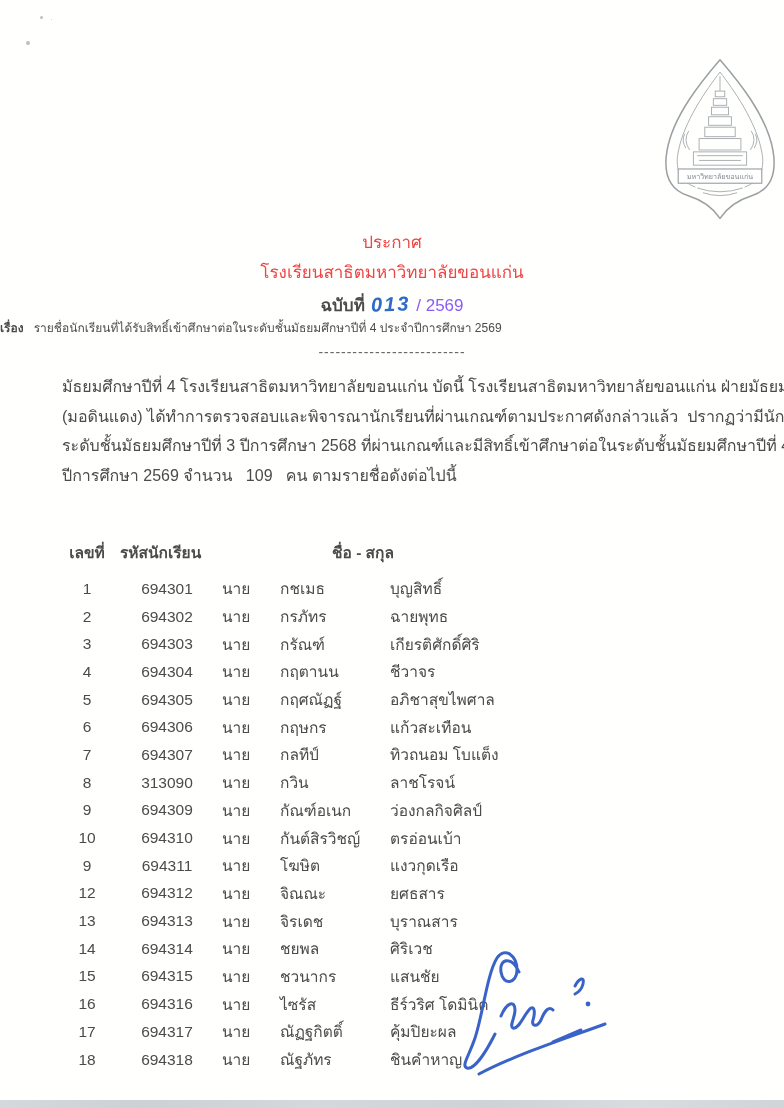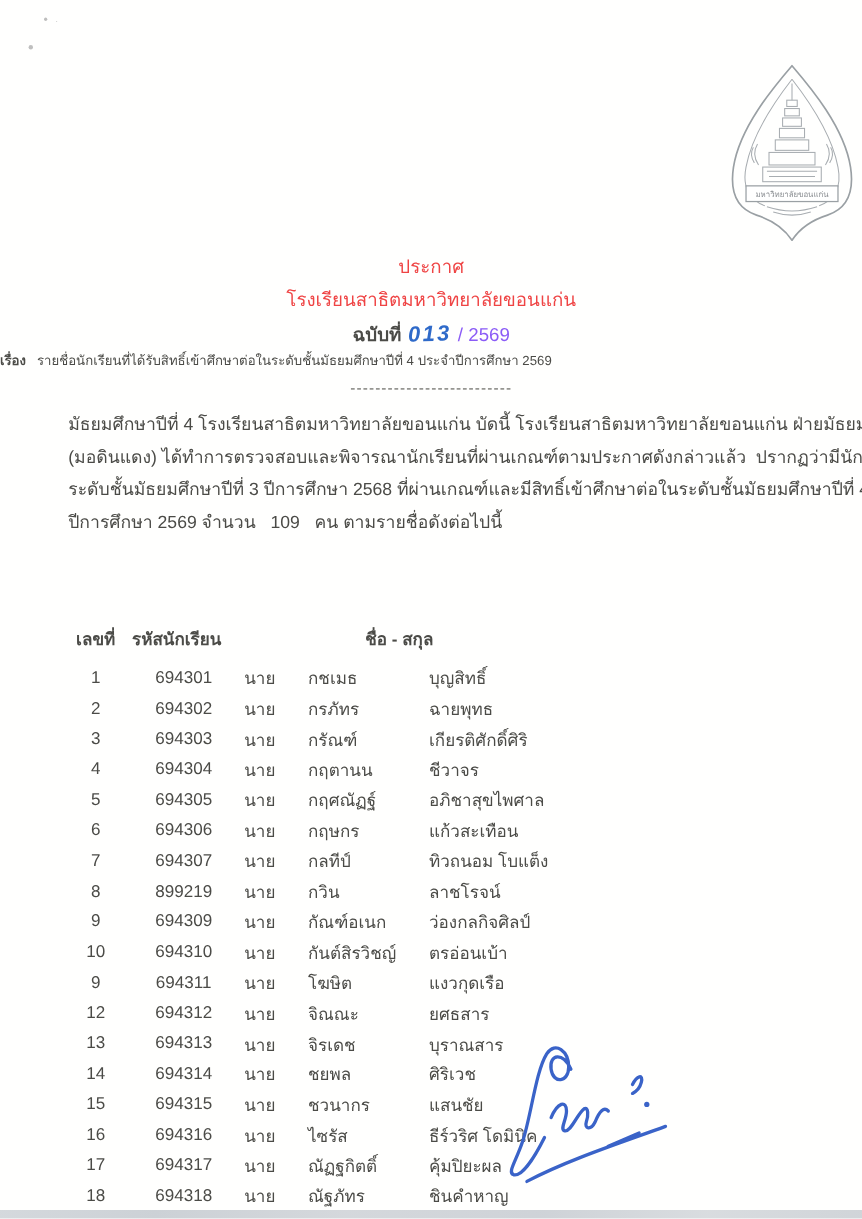--- a/index.html
+++ b/index.html
@@ -22,21 +22,21 @@
     color:#2f6ac9;font-size:20px;font-weight:700;font-style:italic;
     letter-spacing:2px;padding:0 6px;display:inline-block;transform:rotate(-2deg);
   }
   .issue-year{font-weight:400;color:#8b5cf6;}
   .subject-line{position:absolute;left:0;top:318px;width:644px;text-align:left;font-size:12px;white-space:pre;}
   .subject-label{font-weight:600;margin-right:10px;}
   .divider{position:absolute;left:0;top:344px;width:784px;text-align:center;font-size:14px;letter-spacing:1px;color:#6a6a64;}
   .body-par{position:absolute;left:62px;top:372px;width:672px;font-size:16px;}
   .body-par .line{white-space:pre;line-height:29.5px;}
   .body-par .line.indent{text-indent:54px;}
-  .roster{position:absolute;left:62px;top:540px;width:672px;font-size:15.5px;margin-top:28px;}
+  .roster{position:absolute;left:62px;top:540px;width:672px;font-size:15.5px;}
   .roster-header{display:grid;grid-template-columns:50px 110px 58px 110px auto;font-weight:600;margin-bottom:10px;}
   .rh-no{text-align:center;}
   .rh-id{padding-left:8px;}
   .rh-name{grid-column:4 / span 2;padding-left:52px;}
   .roster-rows .row{display:grid;grid-template-columns:50px 110px 58px 110px auto;height:27.7px;align-items:center;}
   .cell-no{text-align:center;}
   .cell-id{text-align:center;}
   .cell-title{text-align:left;}
   .cell-first{text-align:left;white-space:pre;}
   .cell-last{text-align:left;white-space:pre;}
@@ -154,21 +154,21 @@
       </div>
         <div class="row">
         <div class="cell-no">7</div>
         <div class="cell-id">694307</div>
         <div class="cell-title">นาย</div>
         <div class="cell-first">กลทีป์</div>
         <div class="cell-last">ทิวถนอม โบแต็ง</div>
       </div>
         <div class="row">
         <div class="cell-no">8</div>
-        <div class="cell-id">899219</div>
+        <div class="cell-id">313090</div>
         <div class="cell-title">นาย</div>
         <div class="cell-first">กวิน</div>
         <div class="cell-last">ลาชโรจน์</div>
       </div>
         <div class="row">
         <div class="cell-no">9</div>
         <div class="cell-id">694309</div>
         <div class="cell-title">นาย</div>
         <div class="cell-first">กัณฑ์อเนก</div>
         <div class="cell-last">ว่องกลกิจศิลป์</div>

